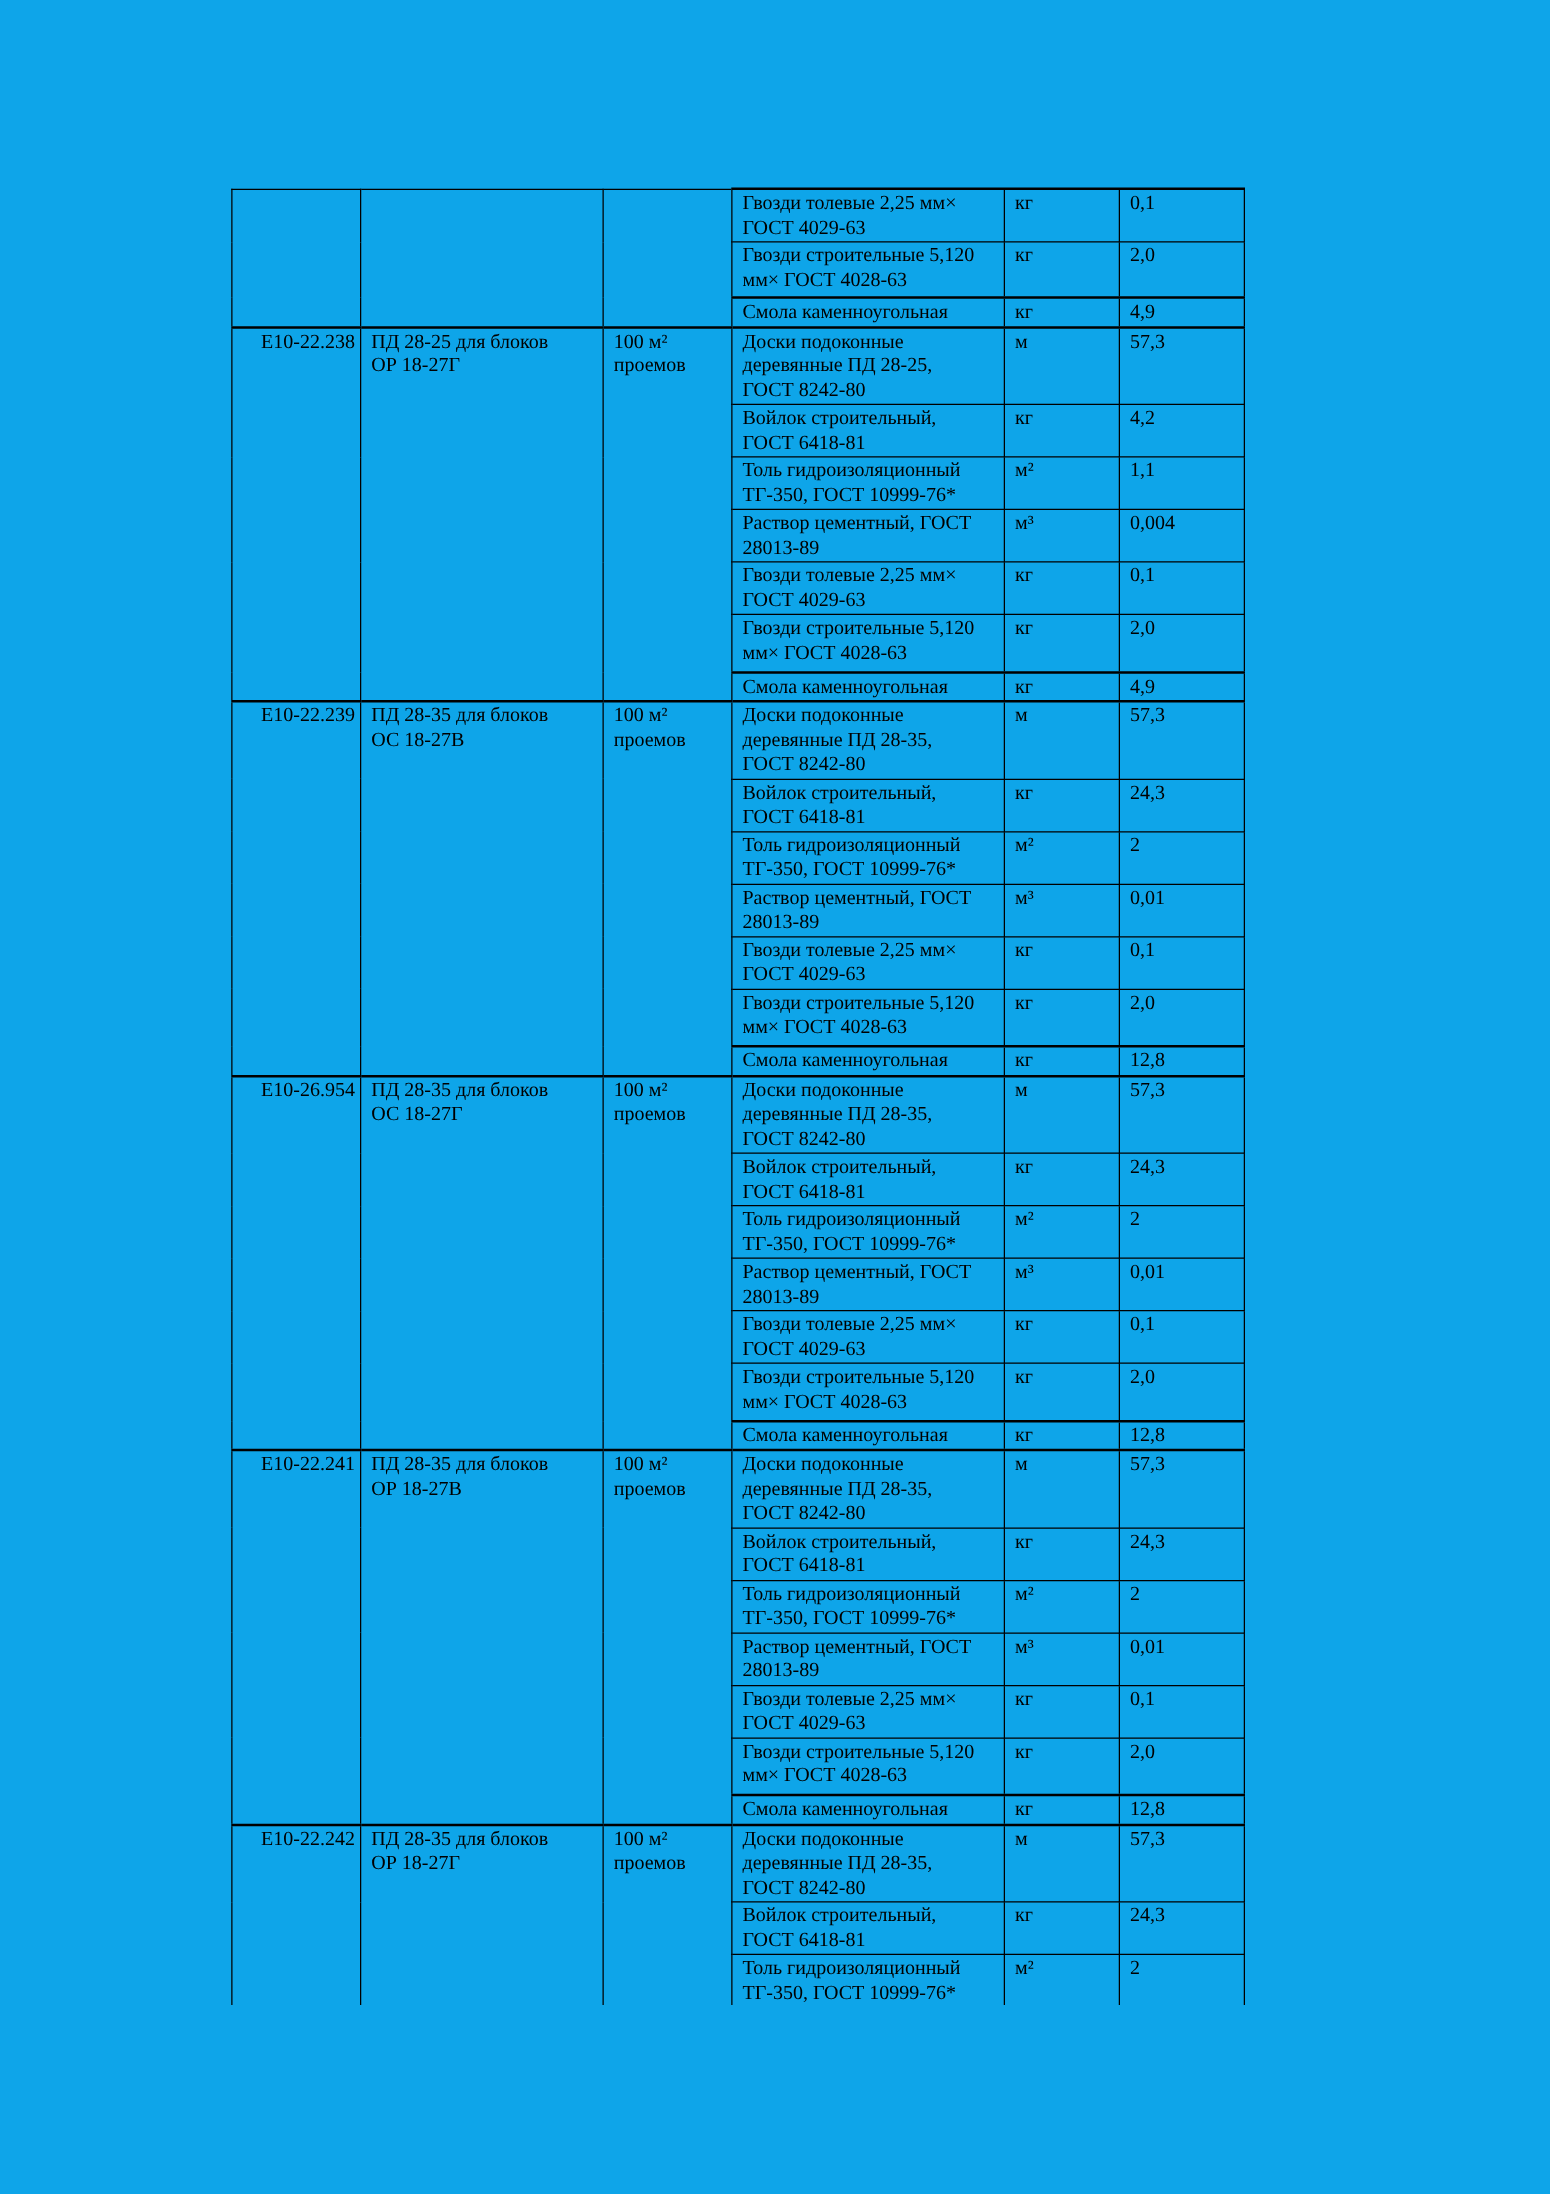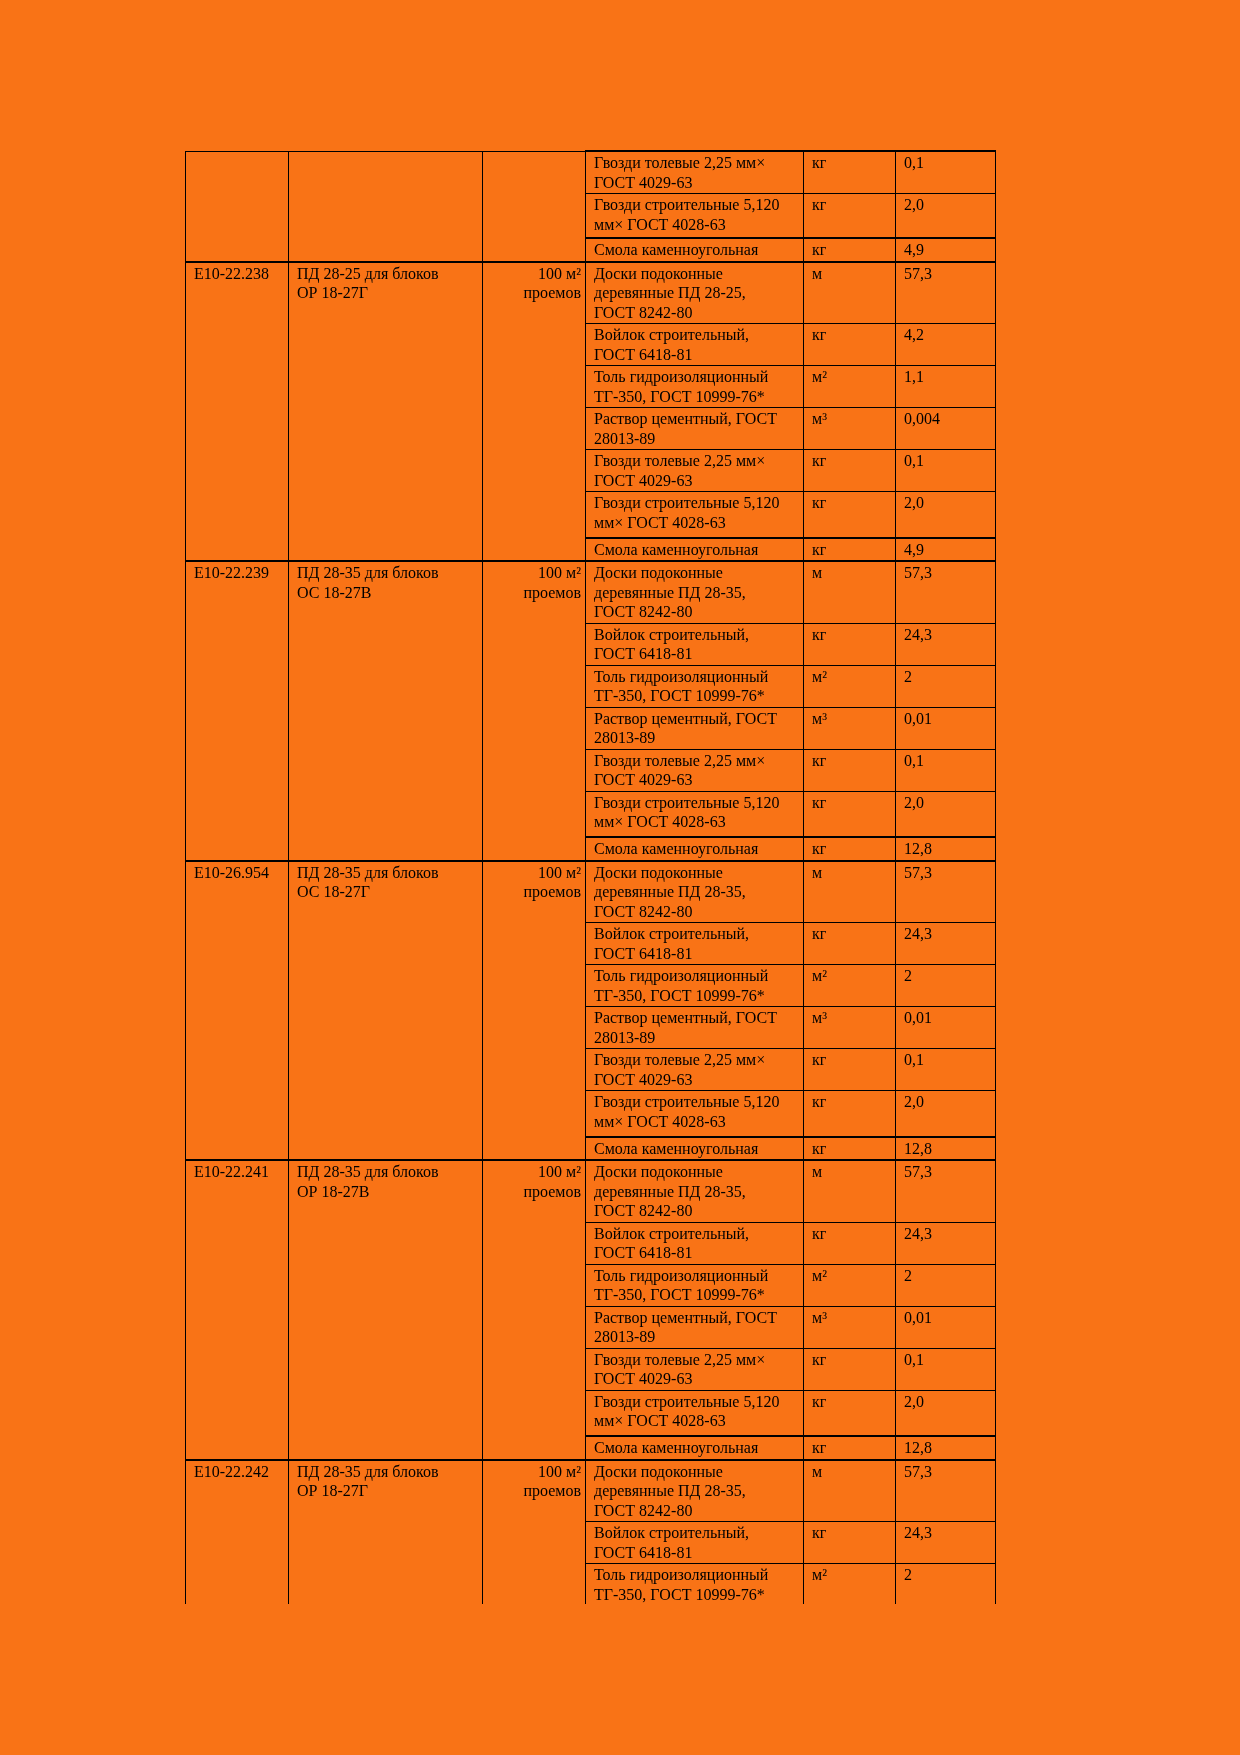--- a/index.html
+++ b/index.html
@@ -1,20 +1,20 @@
 <!DOCTYPE html>
 <html><head>
 <meta charset="utf-8">
 <style>
   html, body { margin: 0; padding: 0; background: #ffffff; }
   .page {
     position: relative;
     width: 1240px;
     height: 1755px;
-    background: #f97316;
+    background: #0ea5e9;
     overflow: hidden;
   }
   .table-clip {
     position: absolute;
     left: 183px;
     top: 148px;
     width: 820px;
     height: 1456px;
     overflow: hidden;
   }
@@ -30,25 +30,25 @@
   }
   table.norms td {
     border: 1.5px solid #000;
     vertical-align: top;
     padding: 1px 4px 1px 8px;
     overflow: hidden;
   }
   td.pre { white-space: pre-line; }
   td.c-code {
     border-left-width: 2.5px;
-    text-align: left;
+    text-align: right;
     padding: 1px 2px;
   }
   td.c-desc { padding-left: 9px; }
-  td.c-meas { text-align: right; padding: 1px 2px; }
+  td.c-meas { text-align: left; padding: 1px 2px; }
   td.c-mat  { padding-left: 9px; }
   td.c-unit { text-align: left; padding: 1px 2px; }
   td.c-qty  {
     border-right-width: 3px;
     padding: 1px 2px;
   }
   tr.thick td { border-top-width: 2.5px; }
   td.no-top { border-top: none; }
   tr.table-top td.c-mat,
   tr.table-top td.c-unit,

